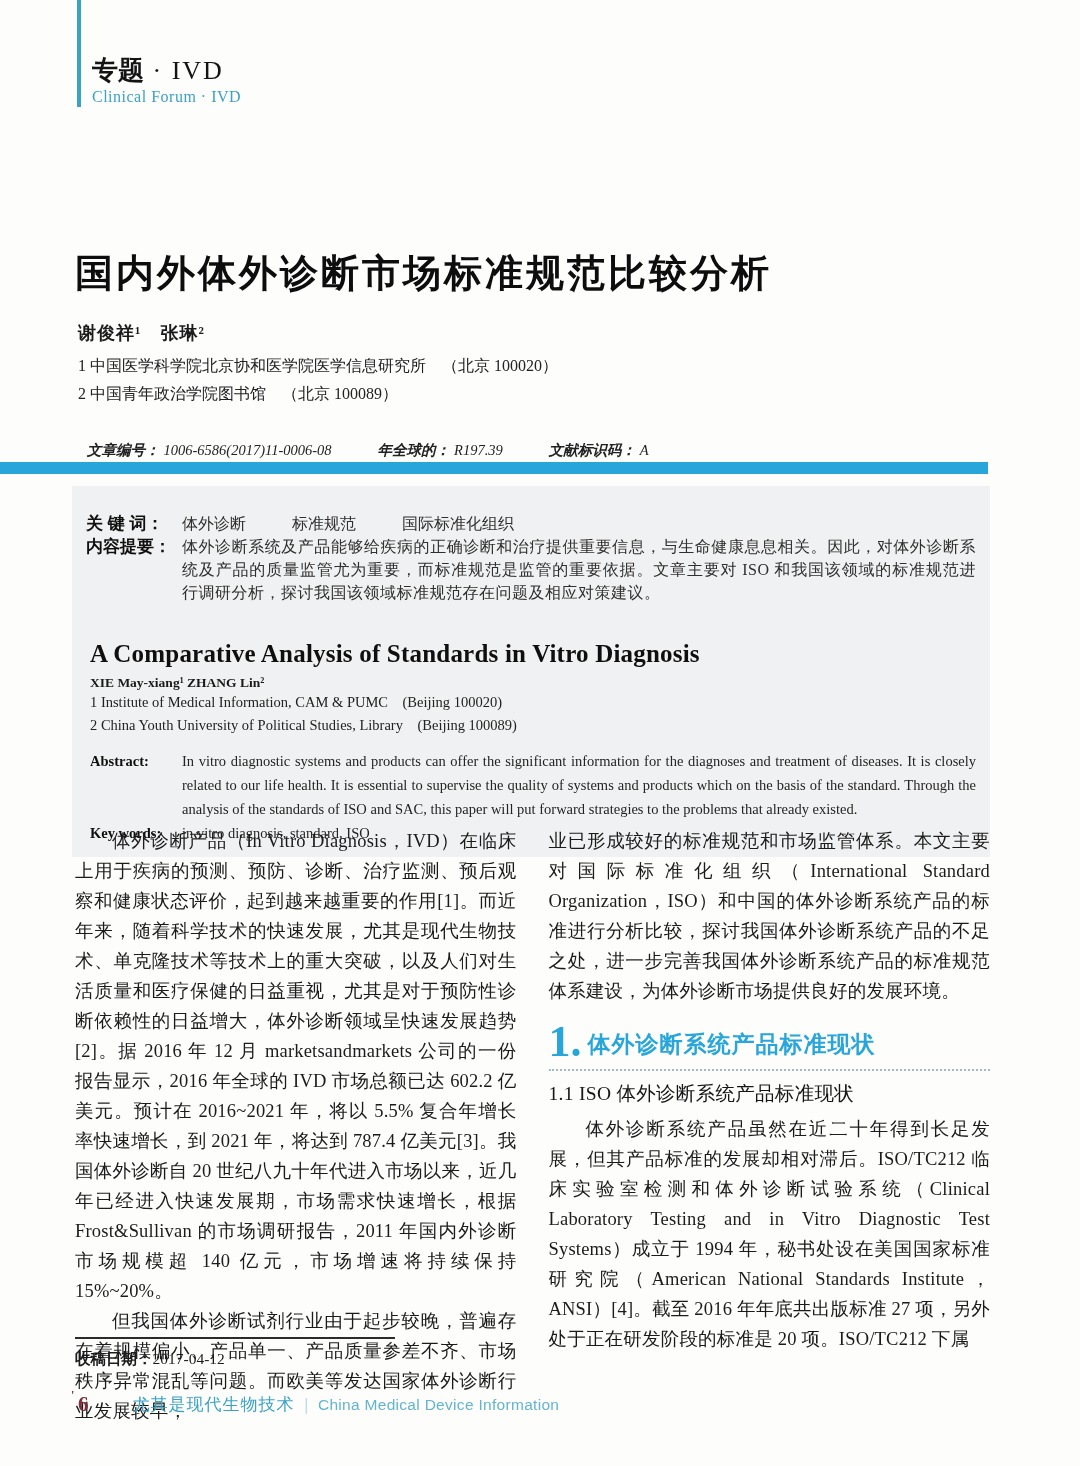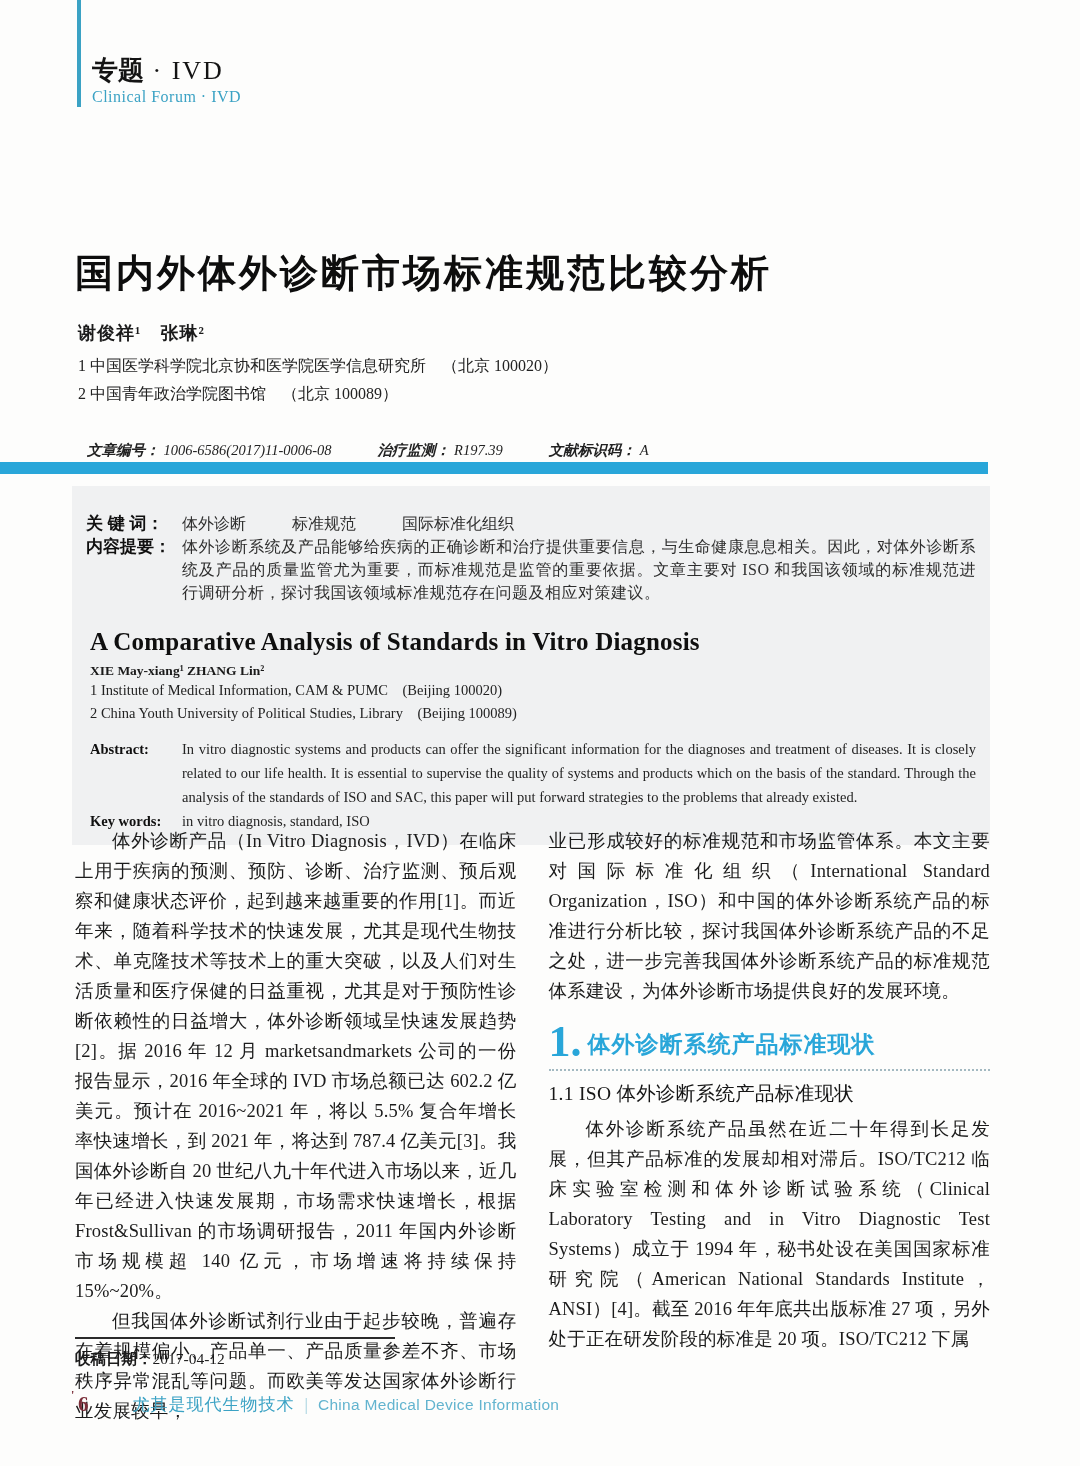--- a/index.html
+++ b/index.html
@@ -68,21 +68,21 @@
     font-weight:bold;font-size:17px;line-height:23px;color:#101010;
   }
   .cn-abs .text{
     flex:1;font-size:16px;line-height:23px;color:#2f2f2f;
     text-align:justify;letter-spacing:.5px;
   }
   .cn-kw{margin-top:11px;}
   .kw-list{flex:1;font-size:16px;line-height:23px;color:#2f2f2f;}
   .kw-list span{margin-right:46px;}
   .en-title{
-    margin-top:24px;padding-left:4px;
+    margin-top:36px;padding-left:4px;
     font-size:25px;font-weight:bold;color:#0f0f0f;letter-spacing:.2px;
   }
   .en-authors{margin-top:7px;padding-left:4px;font-size:13.5px;font-weight:bold;color:#1a1a1a;}
   .en-affil{padding-left:4px;font-size:14.5px;line-height:23px;color:#222;}
   .en-abs{margin-top:12px;}
   .label-en{
     flex:0 0 96px;padding-left:4px;
     font-weight:bold;font-size:14.5px;line-height:24px;color:#101010;
   }
   .en-abs .text, .en-kw .text{
@@ -167,21 +167,21 @@
   <div class="affils-cn">
     <div>1 中国医学科学院北京协和医学院医学信息研究所　（北京  100020）</div>
     <div>2 中国青年政治学院图书馆　（北京  100089）</div>
   </div>
 
   <div class="meta-row">
     <span class="meta-item">
       <span class="meta-label">文章编号：</span><span class="meta-value">1006-6586(2017)11-0006-08</span>
     </span>
     <span class="meta-item">
-      <span class="meta-label">治疗监测：</span><span class="meta-value">R197.39</span>
+      <span class="meta-label">年全球的：</span><span class="meta-value">R197.39</span>
     </span>
     <span class="meta-item">
       <span class="meta-label">文献标识码：</span><span class="meta-value">A</span>
     </span>
   </div>
 
   <div class="accent-bar"></div>
 
   <section class="abstract-box">
     <div class="row cn-kw">

